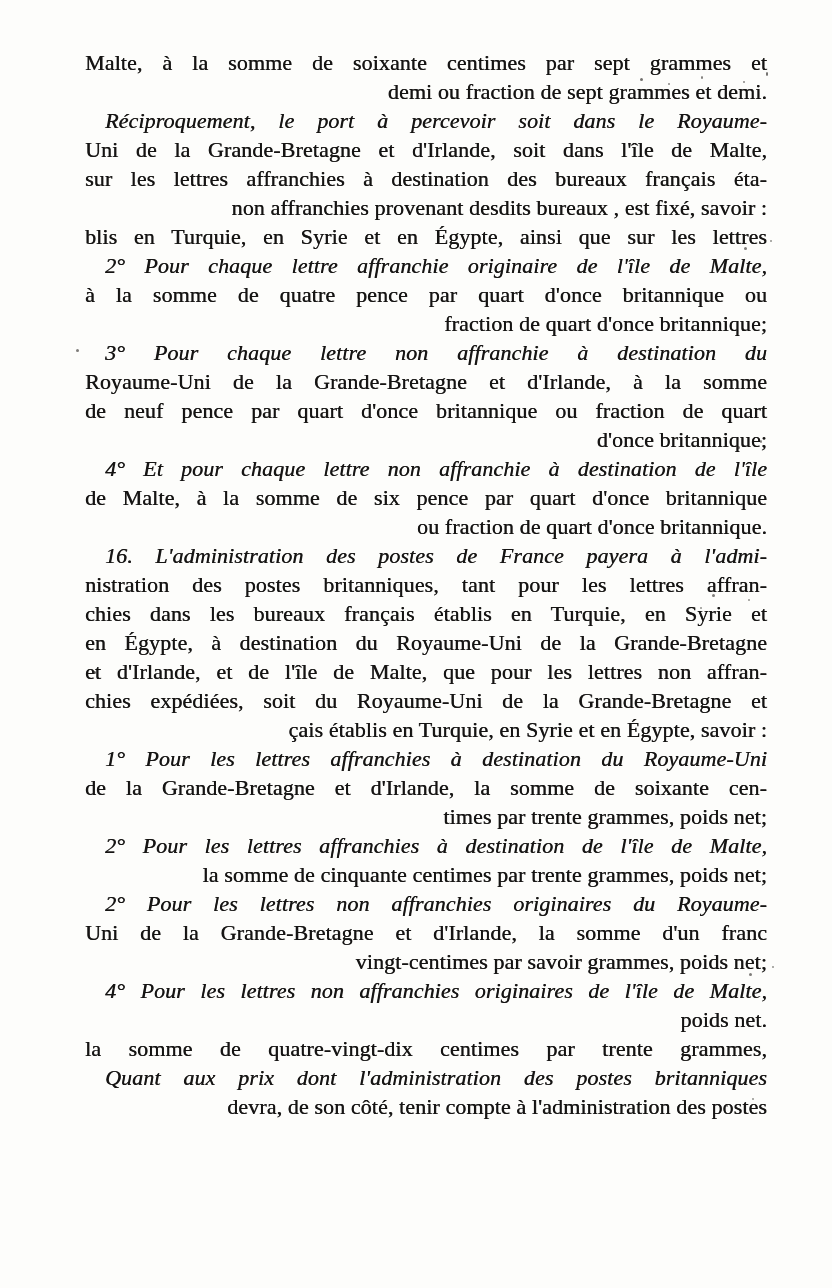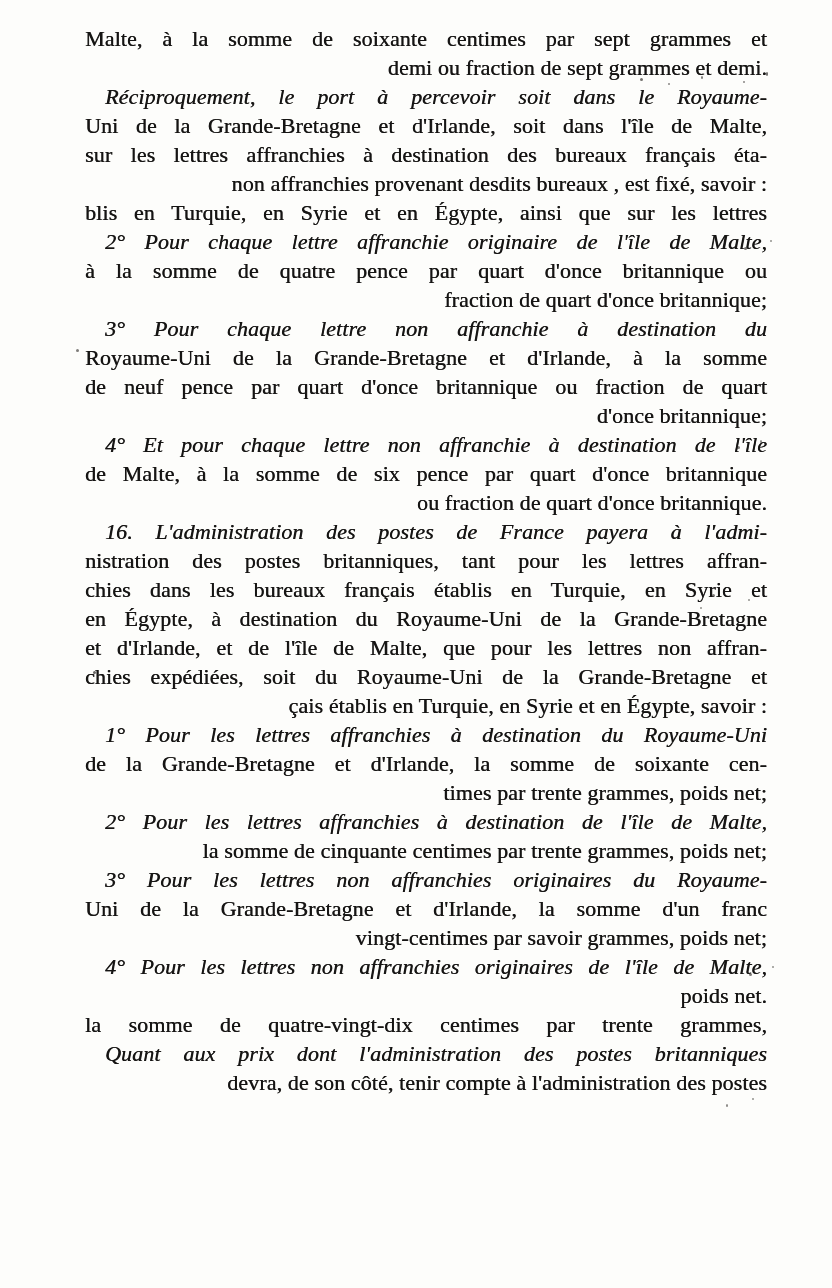--- a/index.html
+++ b/index.html
@@ -10,21 +10,21 @@
   .page {
     position: relative;
     width: 832px;
     height: 1288px;
     background: #fdfdfb;
     overflow: hidden;
   }
   .textblock {
     position: absolute;
     left: 85px;
-    top: 24px;
+    top: 48px;
     width: 682px;
     font-family: "Liberation Serif", "DejaVu Serif", serif;
     font-size: 22px;
     line-height: 29px;
     color: #151413;
     text-shadow: 0.38px 0 0 rgba(15, 13, 11, 0.88);
     letter-spacing: 0.1px;
   }
   .para {
     margin: 0;
@@ -93,21 +93,21 @@
       <div class="para ind">
         <div class="ln j">1° Pour les lettres affranchies à destination du Royaume-Uni</div>
         <div class="ln j">de la Grande-Bretagne et d'Irlande, la somme de soixante cen-</div>
         <div class="ln">times par trente grammes, poids net;</div>
       </div>
       <div class="para ind">
         <div class="ln j">2° Pour les lettres affranchies à destination de l'île de Malte,</div>
         <div class="ln">la somme de cinquante centimes par trente grammes, poids net;</div>
       </div>
       <div class="para ind">
-        <div class="ln j">3° Pour les lettres non affranchies originaires du Royaume-</div>
+        <div class="ln j">2° Pour les lettres non affranchies originaires du Royaume-</div>
         <div class="ln j">Uni de la Grande-Bretagne et d'Irlande, la somme d'un franc</div>
         <div class="ln">vingt-centimes par savoir grammes, poids net;</div>
       </div>
       <div class="para ind">
         <div class="ln j">4° Pour les lettres non affranchies originaires de l'île de Malte,</div>
         <div class="ln">poids net.</div>
         <div class="ln j">la somme de quatre-vingt-dix centimes par trente grammes,</div>
       </div>
       <div class="para ind">
         <div class="ln j">Quant aux prix dont l'administration des postes britanniques</div>

